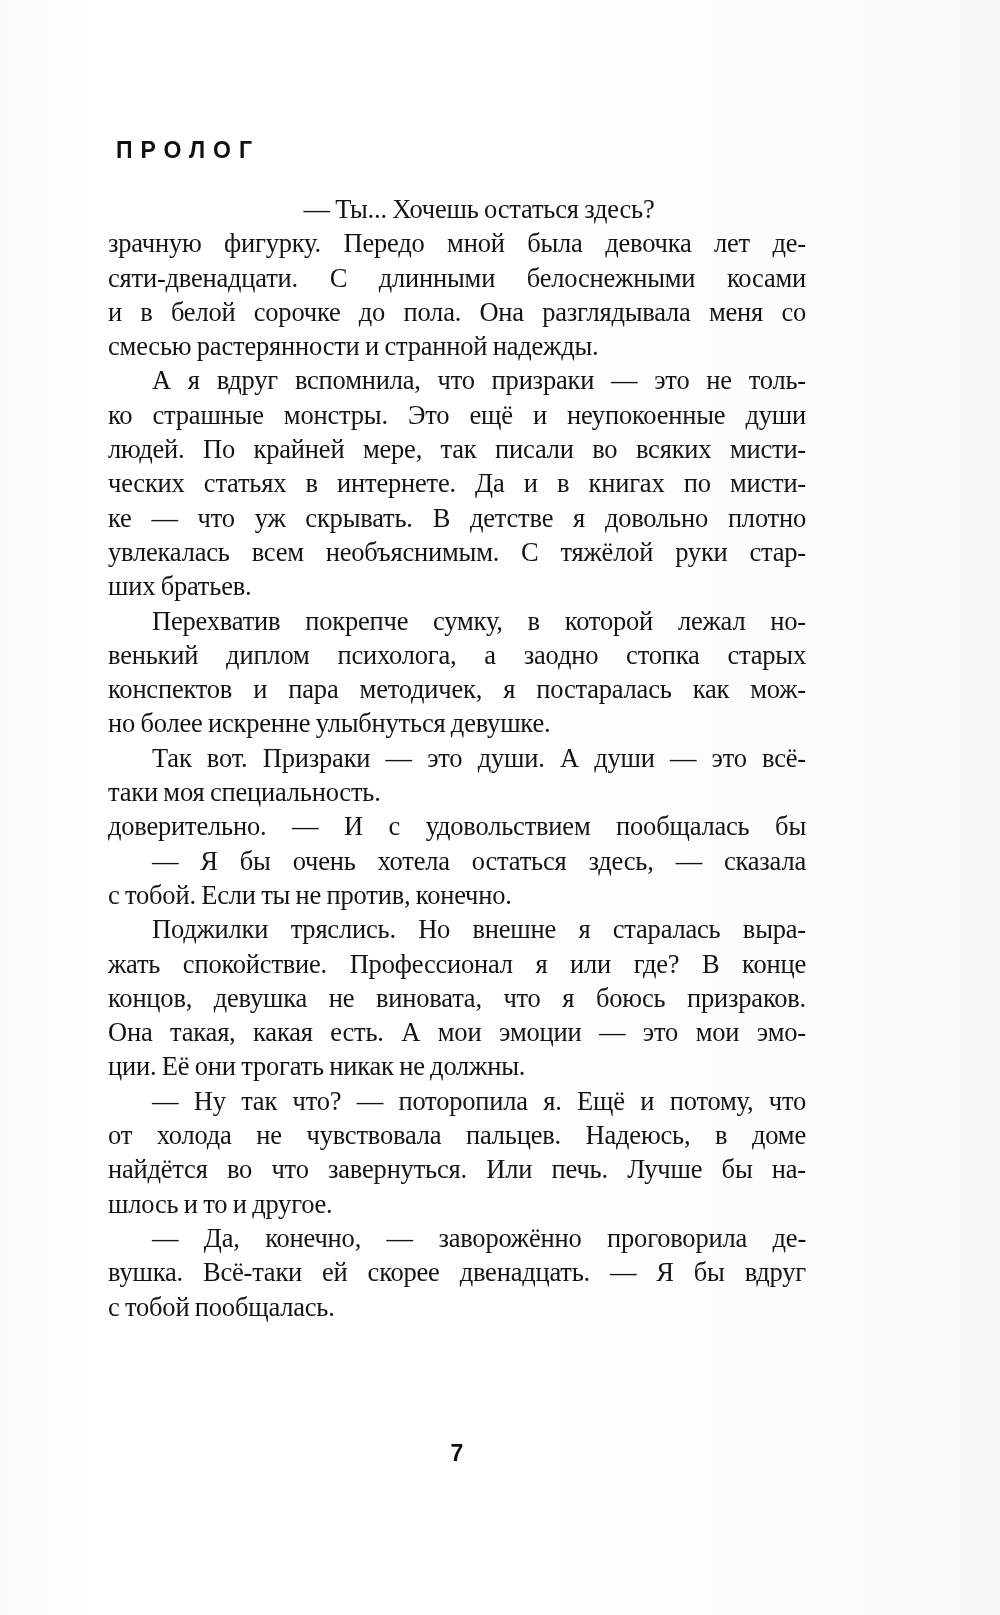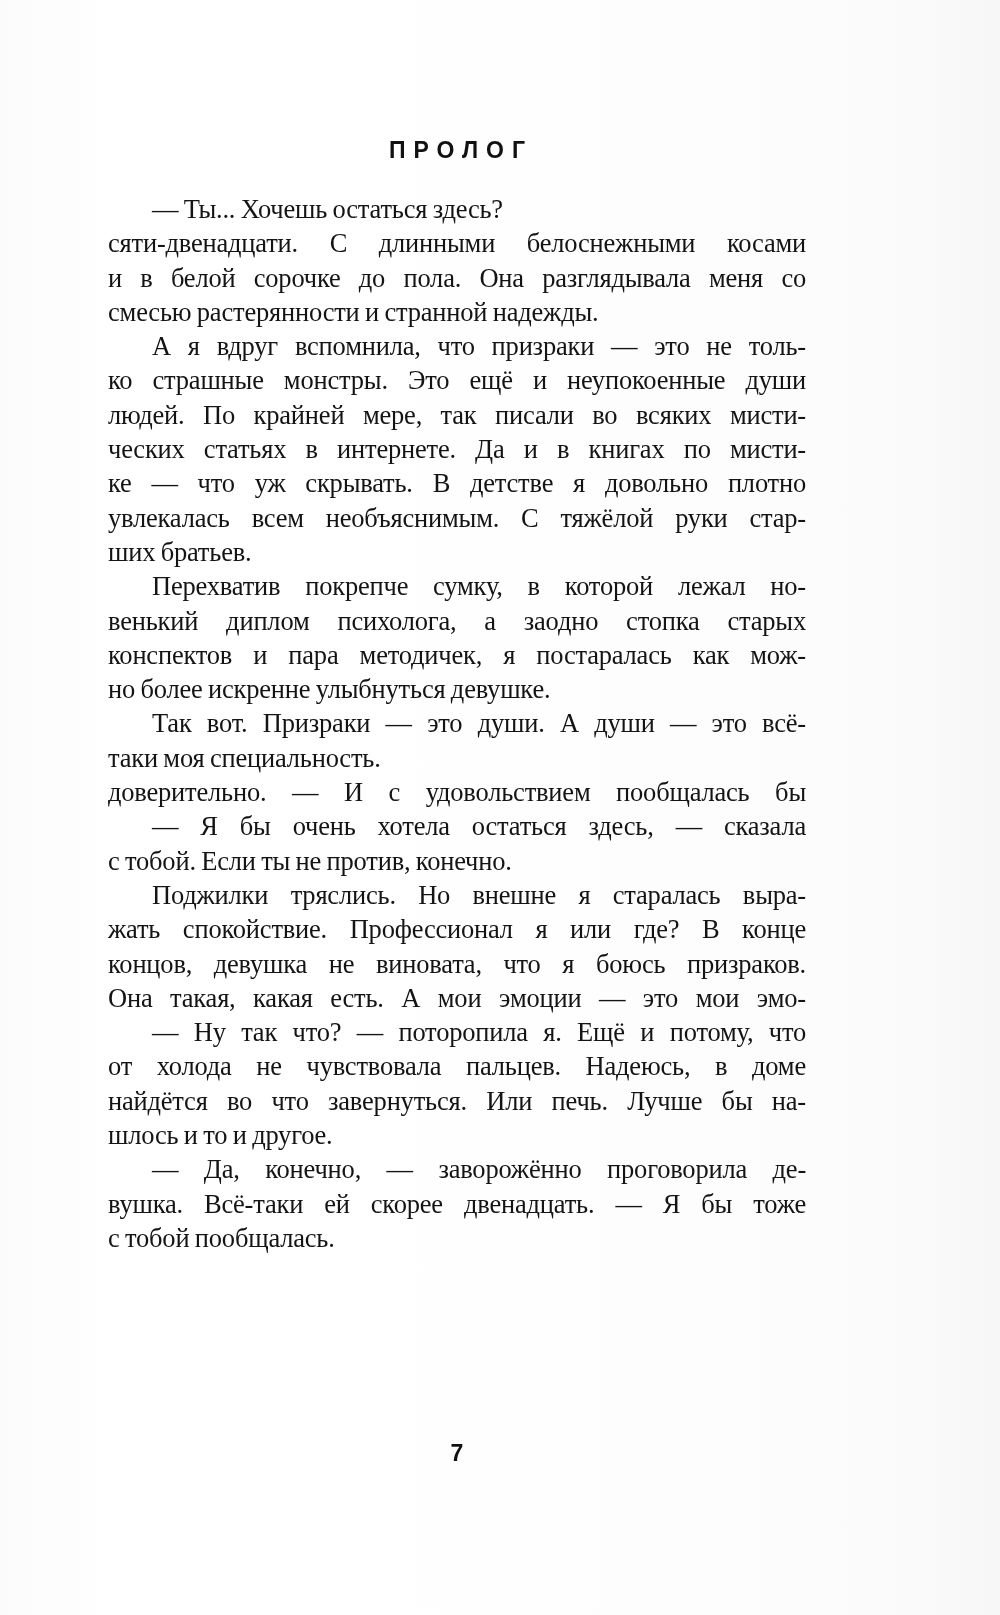--- a/index.html
+++ b/index.html
@@ -15,21 +15,21 @@
     background:
       linear-gradient(90deg, #fbfbfb 0%, #ffffff 12%, #fefefe 55%, #fbfbfb 88%, #f7f7f7 100%);
     color: #151515;
   }
   .chapter-heading {
     position: absolute;
     top: 136px;
     left: 108px;
     width: 698px;
     margin: 0;
-    text-align: center;
+    text-align: left;
     font-family: "Liberation Sans", "DejaVu Sans", sans-serif;
     font-weight: 700;
     font-size: 23px;
     line-height: 28px;
     letter-spacing: 8px;
     text-indent: 8px;
     color: #111111;
   }
   .text-block {
     position: absolute;
@@ -48,20 +48,21 @@
   }
   .line {
     text-align: left;
   }
   .line.fill {
     text-align: justify;
     text-align-last: justify;
   }
   .line.first {
     text-indent: 44px;
+    text-align: center;
   }
   .page-number {
     position: absolute;
     top: 1440px;
     left: 108px;
     width: 698px;
     text-align: center;
     font-family: "Liberation Sans", "DejaVu Sans", sans-serif;
     font-weight: 700;
     font-size: 23px;
@@ -72,20 +73,21 @@
 <body>
 
 <div class="book-page">
   <h1 class="chapter-heading">ПРОЛОГ</h1>
 
   <div class="text-block" id="text-block">
       <div class="paragraph">
         <div class="line first">— Ты... Хочешь остаться здесь?</div>
       </div>
       <div class="paragraph">
+        <div class="line fill">зрачную фигурку. Передо мной была девочка лет де-</div>
         <div class="line fill">сяти-двенадцати. С длинными белоснежными косами</div>
         <div class="line fill">и в белой сорочке до пола. Она разглядывала меня со</div>
         <div class="line">смесью растерянности и странной надежды.</div>
       </div>
       <div class="paragraph">
         <div class="line first fill">А я вдруг вспомнила, что призраки — это не толь-</div>
         <div class="line fill">ко страшные монстры. Это ещё и неупокоенные души</div>
         <div class="line fill">людей. По крайней мере, так писали во всяких мисти-</div>
         <div class="line fill">ческих статьях в интернете. Да и в книгах по мисти-</div>
         <div class="line fill">ке — что уж скрывать. В детстве я довольно плотно</div>
@@ -105,28 +107,29 @@
       <div class="paragraph">
         <div class="line fill">доверительно. — И с удовольствием пообщалась бы</div>
         <div class="line first fill">— Я бы очень хотела остаться здесь, — сказала</div>
         <div class="line">с тобой. Если ты не против, конечно.</div>
       </div>
       <div class="paragraph">
         <div class="line first fill">Поджилки тряслись. Но внешне я старалась выра-</div>
         <div class="line fill">жать спокойствие. Профессионал я или где? В конце</div>
         <div class="line fill">концов, девушка не виновата, что я боюсь призраков.</div>
         <div class="line fill">Она такая, какая есть. А мои эмоции — это мои эмо-</div>
+        <div class="line">ции. Её они трогать никак не должны.</div>
       </div>
       <div class="paragraph">
         <div class="line first fill">— Ну так что? — поторопила я. Ещё и потому, что</div>
         <div class="line fill">от холода не чувствовала пальцев. Надеюсь, в доме</div>
         <div class="line fill">найдётся во что завернуться. Или печь. Лучше бы на-</div>
         <div class="line">шлось и то и другое.</div>
       </div>
       <div class="paragraph">
         <div class="line first fill">— Да, конечно, — заворожённо проговорила де-</div>
-        <div class="line fill">вушка. Всё-таки ей скорее двенадцать. — Я бы тоже</div>
+        <div class="line fill">вушка. Всё-таки ей скорее двенадцать. — Я бы вдруг</div>
         <div class="line">с тобой пообщалась.</div>
       </div>
     </div>
 
   <div class="page-number">7</div>
 </div>
 
 </body></html>

